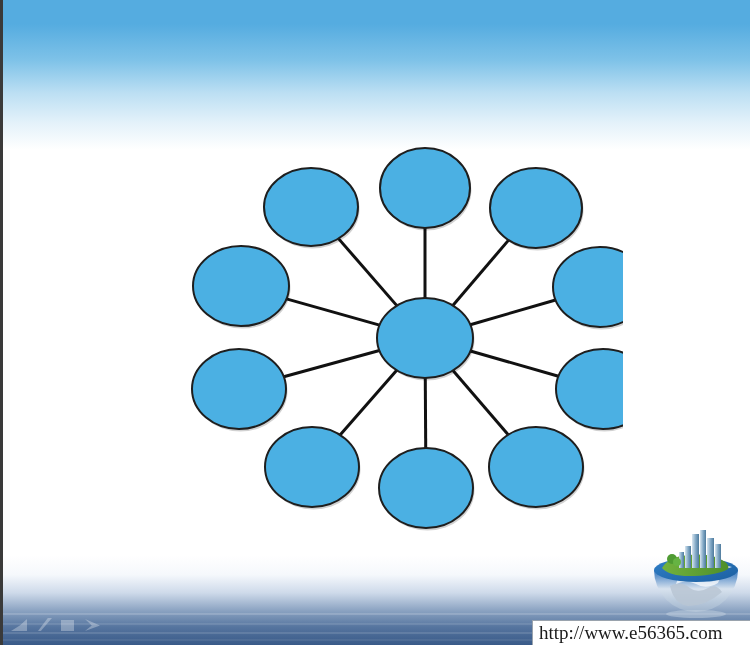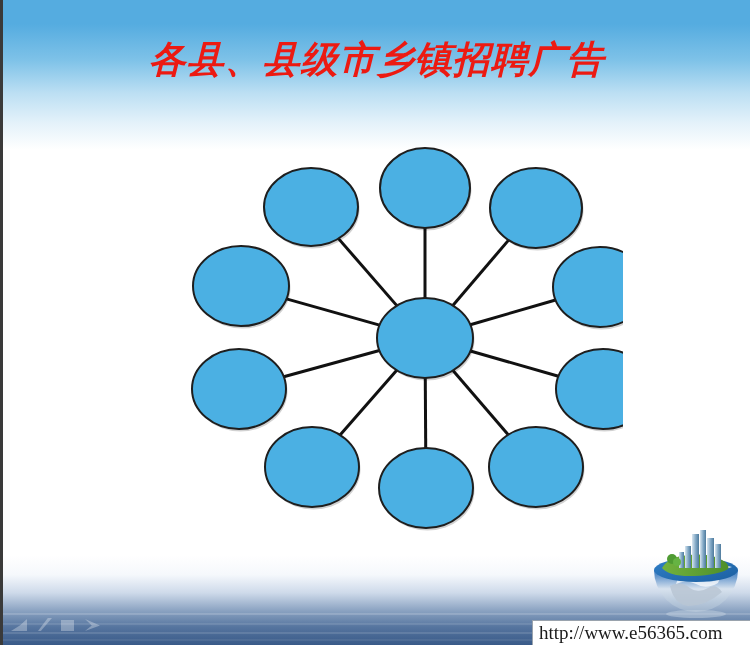--- a/index.html
+++ b/index.html
@@ -143,21 +143,20 @@
     <div class="wave w1"></div>
     <div class="wave w2"></div>
     <div class="wave w3"></div>
     <div class="wave w4"></div>
     <div class="sail s1"></div>
     <div class="sail s2"></div>
     <div class="sail s3"></div>
     <div class="sail s4"></div>
   </div>
 
-  <div class="title">各县、县级市乡镇招聘广告</div>
 
   <div class="diagram">
     <svg id="diagram-svg" width="460" height="420" viewBox="0 0 460 420">
         <g>
           <line x1="262" y1="178" x2="262" y2="108" stroke="#111111" stroke-width="3"></line>
           <line x1="233.82069608970332" y1="185.61851919079945" x2="175.51511849630785" y2="118.61825020189761" stroke="#111111" stroke-width="3"></line>
           <line x1="289.82824103789966" y1="185.4083663520094" x2="345.5781935783548" y2="120.11562914246736" stroke="#111111" stroke-width="3"></line>
           <line x1="216.542875182613" y1="205.15342124726018" x2="123.45712481738701" y2="178.84657875273982" stroke="#111111" stroke-width="3"></line>
           <line x1="307.30923609526064" y1="204.79559405223833" x2="392.53469738662267" y2="179.95845961875568" stroke="#111111" stroke-width="3"></line>
           <line x1="216.4047111116462" y1="230.5019340500325" x2="120.73557249999196" y2="256.733794637099" stroke="#111111" stroke-width="3"></line>

